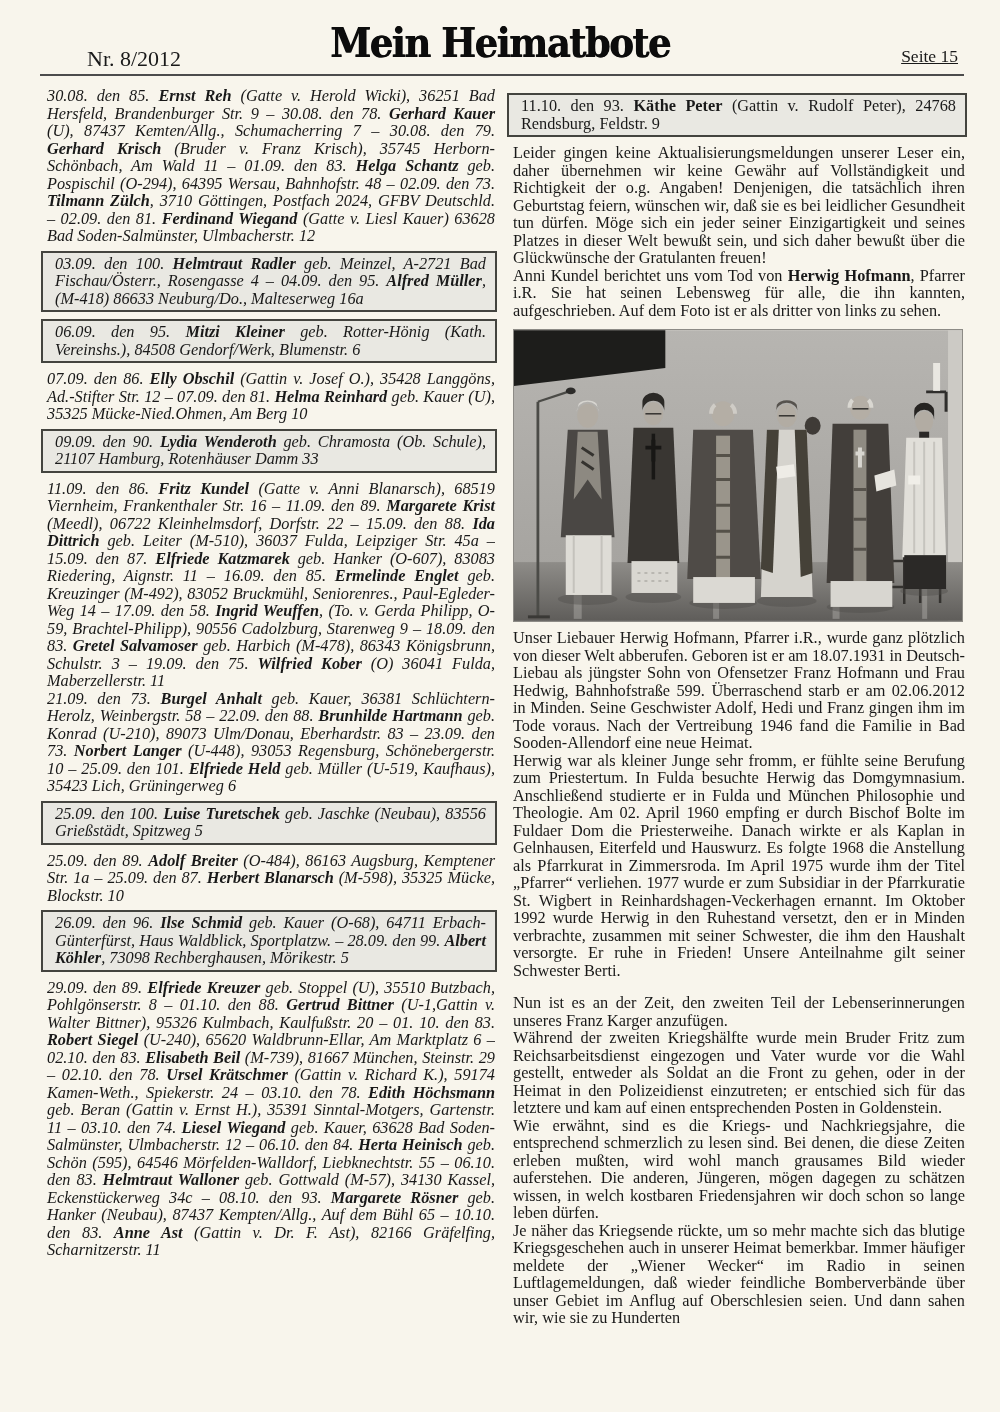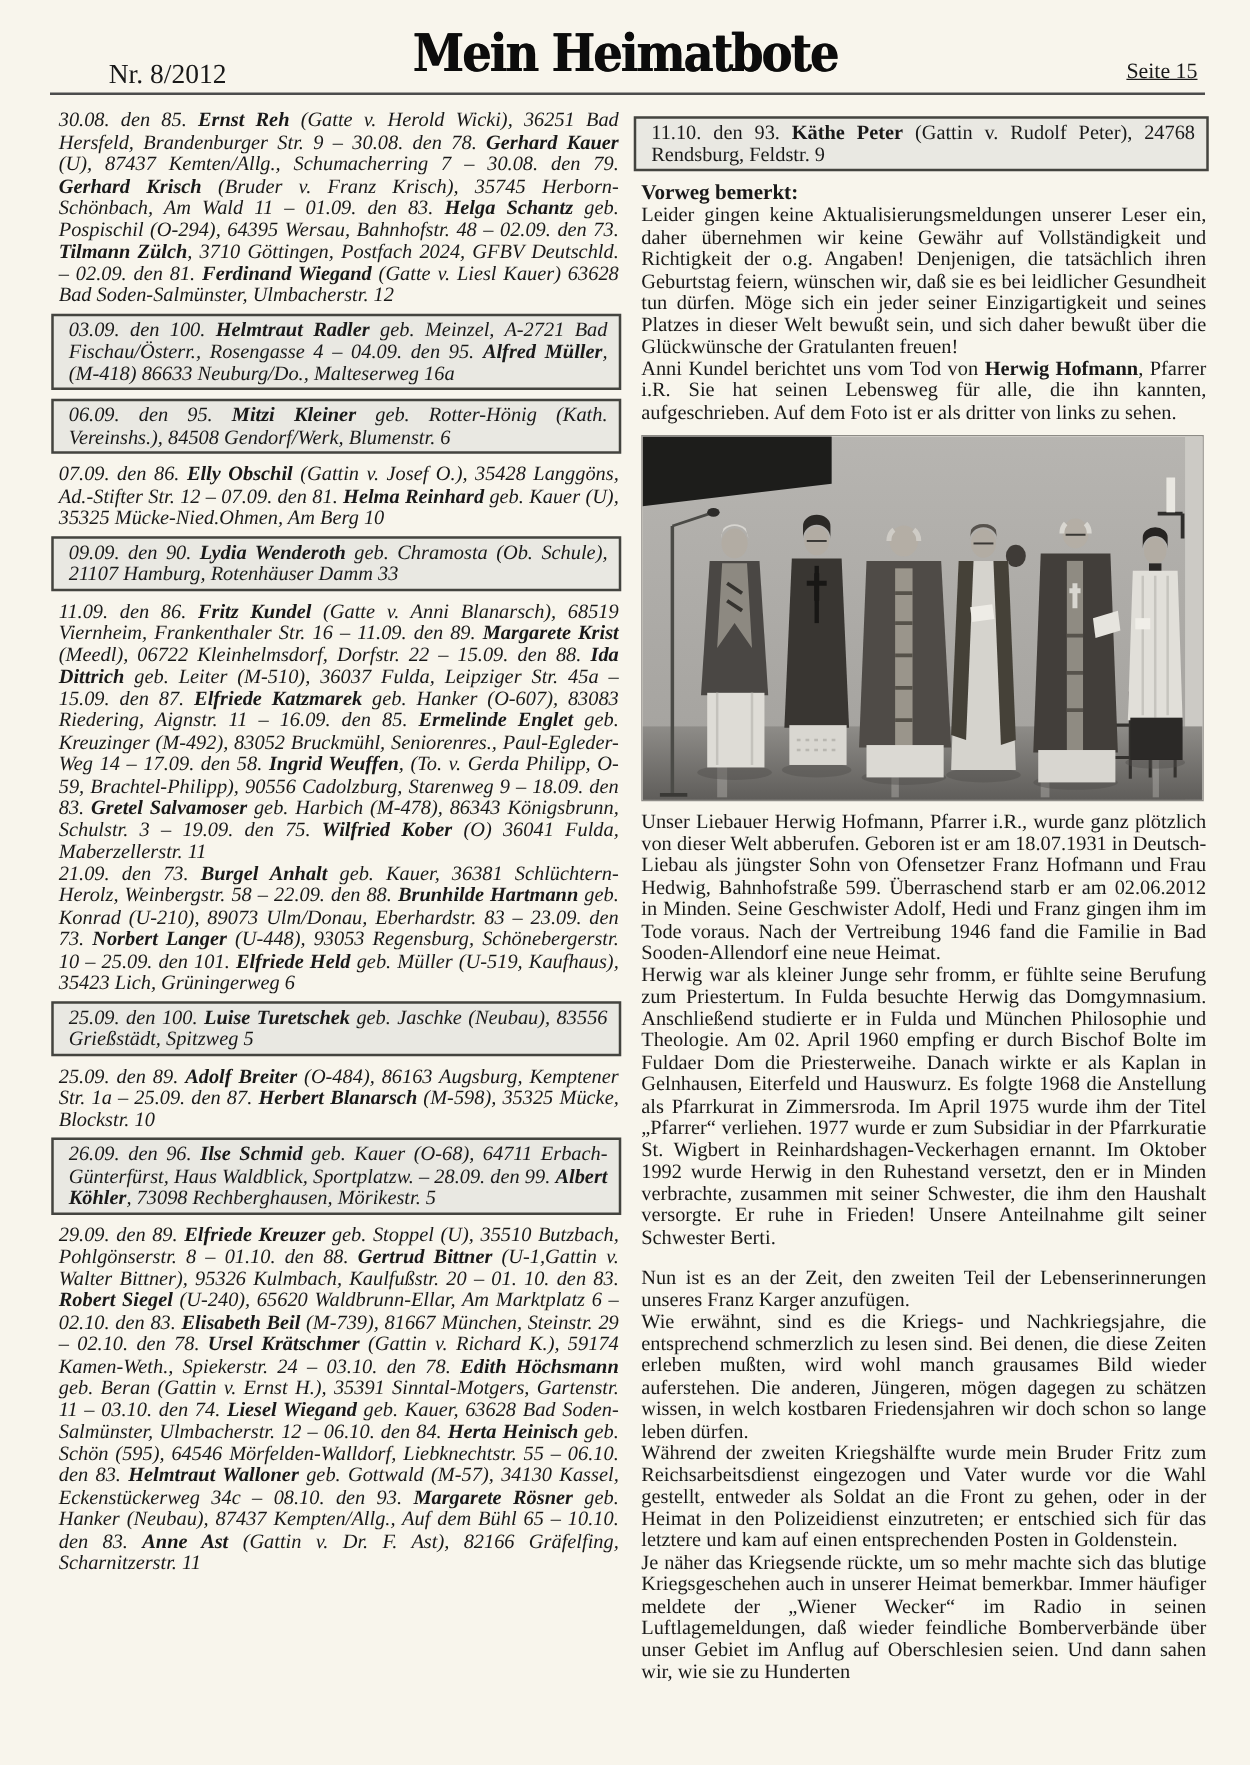--- a/index.html
+++ b/index.html
@@ -59,21 +59,20 @@
     <p class="plain"><span>21.09. den 73. </span><b>Burgel Anhalt</b><span> geb. Kauer, 36381 Schlüchtern-Herolz, Weinbergstr. 58 – 22.09. den 88. </span><b>Brunhilde Hartmann</b><span> geb. Konrad (U-210), 89073 Ulm/Donau, Eberhardstr. 83 – 23.09. den 73. </span><b>Norbert Langer</b><span> (U-448), 93053 Regensburg, Schönebergerstr. 10 – 25.09. den 101. </span><b>Elfriede Held</b><span> geb. Müller (U-519, Kaufhaus), 35423 Lich, Grüningerweg 6</span></p>
     <div class="boxed"><span>25.09. den 100. </span><b>Luise Turetschek</b><span> geb. Jaschke (Neubau), 83556 Grießstädt, Spitzweg 5</span></div>
     <p class="plain"><span>25.09. den 89. </span><b>Adolf Breiter</b><span> (O-484), 86163 Augsburg, Kemptener Str. 1a – 25.09. den 87. </span><b>Herbert Blanarsch</b><span> (M-598), 35325 Mücke, Blockstr. 10</span></p>
     <div class="boxed"><span>26.09. den 96. </span><b>Ilse Schmid</b><span> geb. Kauer (O-68), 64711 Erbach-Günterfürst, Haus Waldblick,  Sportplatzw. – 28.09. den 99. </span><b>Albert Köhler</b><span>, 73098 Rechberghausen, Mörikestr. 5</span></div>
     <p class="plain"><span>29.09. den 89. </span><b>Elfriede Kreuzer</b><span> geb. Stoppel (U), 35510 Butzbach, Pohlgönserstr. 8 – 01.10. den 88. </span><b>Gertrud Bittner</b><span> (U-1,Gattin v. Walter Bittner), 95326 Kulmbach, Kaulfußstr. 20 – 01. 10. den 83. </span><b>Robert Siegel</b><span> (U-240), 65620 Waldbrunn-Ellar, Am Marktplatz 6 – 02.10. den 83. </span><b>Elisabeth Beil</b><span> (M-739), 81667 München, Steinstr. 29 – 02.10. den 78. </span><b>Ursel Krätschmer</b><span> (Gattin v. Richard K.), 59174 Kamen-Weth., Spiekerstr. 24 – 03.10. den 78. </span><b>Edith Höchsmann</b><span> geb. Beran (Gattin v. Ernst H.), 35391 Sinntal-Motgers, Gartenstr. 11 – 03.10. den 74. </span><b>Liesel Wiegand</b><span> geb. Kauer, 63628 Bad Soden-Salmünster, Ulmbacherstr. 12 – 06.10. den 84. </span><b>Herta Heinisch</b><span> geb. Schön (595), 64546 Mörfelden-Walldorf, Liebknechtstr. 55 – 06.10. den 83. </span><b>Helmtraut Walloner</b><span> geb. Gottwald (M-57), 34130 Kassel, Eckenstückerweg 34c – 08.10. den 93. </span><b>Margarete Rösner</b><span> geb. Hanker (Neubau), 87437 Kempten/Allg., Auf dem Bühl 65 – 10.10. den 83. </span><b>Anne Ast</b><span> (Gattin v. Dr.  F.  Ast), 82166 Gräfelfing, Scharnitzerstr. 11</span></p>
   </div>
 
 <div class="col" id="col-right">
   <div>
       <div class="boxed"><span>11.10. den 93. </span><b>Käthe Peter</b><span> (Gattin v. Rudolf Peter), 24768 Rendsburg, Feldstr. 9</span></div>
-      <h3 class="heading"><b>Vorweg bemerkt:</b></h3>
       <p class="plain"><span>Leider gingen keine Aktualisierungsmeldungen unserer Leser ein, daher übernehmen wir keine Gewähr auf Vollständigkeit und Richtigkeit der o.g. Angaben! Denjenigen, die tatsächlich ihren Geburtstag feiern, wünschen wir, daß sie es bei leidlicher Gesundheit tun dürfen. Möge sich ein jeder seiner Einzigartigkeit und seines Platzes in dieser Welt bewußt sein, und sich daher bewußt über die Glückwünsche der Gratulanten freuen!</span></p>
       <p class="plain"><span>Anni Kundel berichtet uns vom Tod von </span><b>Herwig Hofmann</b><span>, Pfarrer i.R. Sie hat seinen Lebensweg für alle, die ihn kannten, aufgeschrieben. Auf dem Foto ist er als dritter von links zu sehen.</span></p>
     </div>
 
   <figure class="photo">
     <svg viewBox="0 0 450 292" width="448" height="291" role="img">
       <defs>
         <linearGradient id="wallg" x1="0" y1="0" x2="0" y2="1">
           <stop offset="0" stop-color="#b7b5b1"></stop>
             <stop offset="1" stop-color="#a2a09c"></stop>
@@ -184,17 +183,17 @@
         <rect x="396" y="146" width="12" height="9" fill="#f0eee8"></rect>
       </g>
     </svg>
   </figure>
 
   <div>
       <p class="plain"><span>Unser Liebauer Herwig Hofmann, Pfarrer i.R., wurde ganz plötzlich von dieser Welt abberufen. Geboren ist er am 18.07.1931 in Deutsch-Liebau als jüngster Sohn von Ofensetzer Franz Hofmann und Frau Hedwig, Bahnhofstraße 599. Überraschend starb er am 02.06.2012 in Minden. Seine Geschwister Adolf, Hedi und Franz gingen ihm im Tode voraus. Nach der Vertreibung 1946 fand die Familie in Bad Sooden-Allendorf eine neue Heimat.</span></p>
       <p class="plain"><span>Herwig war als kleiner Junge sehr fromm, er fühlte seine Berufung zum Priestertum. In Fulda besuchte Herwig das Domgymnasium. Anschließend studierte er in Fulda und München Philosophie und Theologie. Am 02. April 1960 empfing er durch Bischof Bolte im Fuldaer Dom die Priesterweihe. Danach wirkte er als Kaplan in Gelnhausen, Eiterfeld und Hauswurz. Es folgte 1968 die Anstellung als Pfarrkurat in Zimmersroda. Im April 1975 wurde ihm der Titel „Pfarrer“ verliehen. 1977 wurde er zum Subsidiar in der Pfarrkuratie St. Wigbert in Reinhardshagen-Veckerhagen ernannt. Im Oktober 1992 wurde Herwig in den Ruhestand versetzt, den er in Minden verbrachte, zusammen mit seiner Schwester, die ihm den Haushalt versorgte. Er ruhe in Frieden! Unsere Anteilnahme gilt seiner Schwester Berti.</span></p>
       <div class="spacer"></div>
       <p class="plain"><span>Nun ist es an der Zeit, den zweiten Teil der Lebenserinnerungen unseres Franz Karger anzufügen.</span></p>
+      <p class="plain"><span>Während der zweiten Kriegshälfte wurde mein Bruder Fritz zum Reichsarbeitsdienst eingezogen und Vater wurde vor die Wahl gestellt, entweder als Soldat an die Front zu gehen, oder in der Heimat in den Polizeidienst einzutreten; er entschied sich für das letztere und kam auf einen entsprechenden Posten in Goldenstein.</span></p>
       <p class="plain"><span>Wie erwähnt, sind es die Kriegs- und Nachkriegsjahre, die entsprechend schmerzlich zu lesen sind. Bei denen, die diese Zeiten erleben mußten, wird wohl manch grausames Bild wieder auferstehen. Die anderen, Jüngeren, mögen dagegen zu schätzen wissen, in welch kostbaren Friedensjahren wir doch schon so lange leben dürfen.</span></p>
-      <p class="plain"><span>Während der zweiten Kriegshälfte wurde mein Bruder Fritz zum Reichsarbeitsdienst eingezogen und Vater wurde vor die Wahl gestellt, entweder als Soldat an die Front zu gehen, oder in der Heimat in den Polizeidienst einzutreten; er entschied sich für das letztere und kam auf einen entsprechenden Posten in Goldenstein.</span></p>
       <p class="plain"><span>Je näher das Kriegsende rückte, um so mehr machte sich das blutige Kriegsgeschehen auch in unserer Heimat bemerkbar. Immer häufiger meldete der „Wiener Wecker“ im Radio in seinen Luftlagemeldungen, daß wieder feindliche Bomberverbände über unser Gebiet im Anflug auf Oberschlesien seien. Und dann sahen wir, wie sie zu Hunderten</span></p>
     </div>
 </div>
 
 </body></html>

